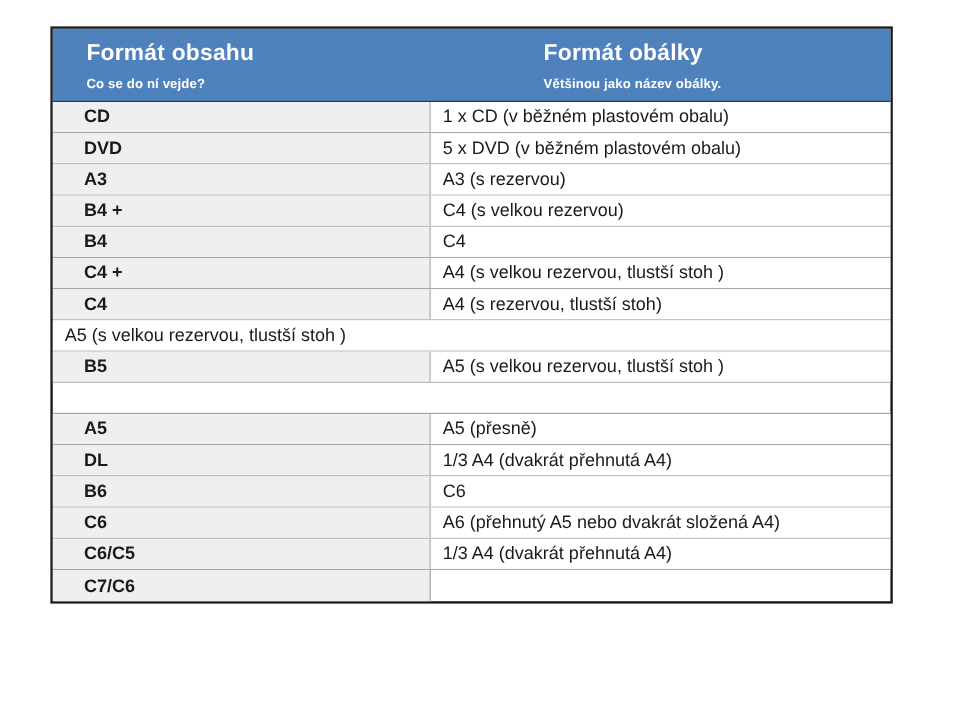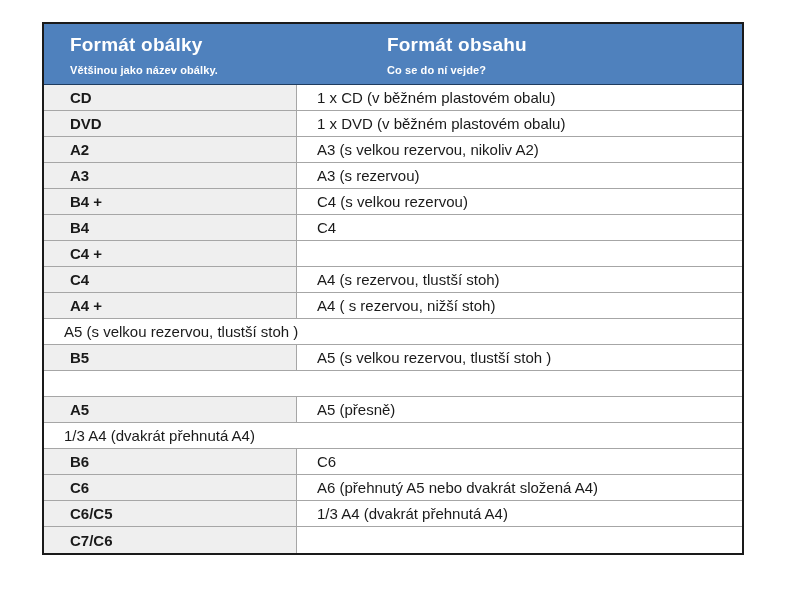--- a/index.html
+++ b/index.html
@@ -68,99 +68,93 @@
   .cell {
     box-sizing: border-box;
     display: flex;
     align-items: center;
     font-size: 15px;
     color: #1a1a1a;
     white-space: nowrap;
     overflow: hidden;
   }
   .cell.envelope {
-    width: 253px;
+    width: 315px;
     padding-left: 26px;
     background: #efefef;
     border-right: 1px solid #a6a6a6;
     font-weight: bold;
   }
   .cell.content {
     flex: 1;
-    padding-left: 20px;
+    padding-left: 10px;
     background: #ffffff;
   }
 </style>
 </head>
 <body>
 
 <div class="page">
   <div class="envelope-table">
 
     <div class="table-header">
+      <div class="header-cell col-content">
+        <div class="header-title">Formát obsahu</div>
+        <div class="header-subtitle">Co se do ní vejde?</div>
+      </div>
       <div class="header-cell col-envelope">
         <div class="header-title">Formát obálky</div>
         <div class="header-subtitle">Většinou jako název obálky.</div>
-      </div>
-      <div class="header-cell col-content">
-        <div class="header-title">Formát obsahu</div>
-        <div class="header-subtitle">Co se do ní vejde?</div>
       </div>
     </div>
 
     <div class="table-body">
         <div class="row">
           <div class="cell envelope">CD</div>
           <div class="cell content">1 x CD (v běžném plastovém obalu)</div>
         </div>
         <div class="row">
           <div class="cell envelope">DVD</div>
-          <div class="cell content">1 x DVD (v běžném plastovém obalu)</div>
-        </div>
-        <div class="row">
-          <div class="cell envelope">A2</div>
-          <div class="cell content">A3 (s velkou rezervou, nikoliv A2)</div>
+          <div class="cell content">5 x DVD (v běžném plastovém obalu)</div>
         </div>
         <div class="row">
           <div class="cell envelope">A3</div>
           <div class="cell content">A3 (s rezervou)</div>
         </div>
         <div class="row">
           <div class="cell envelope">B4 +</div>
           <div class="cell content">C4 (s velkou rezervou)</div>
         </div>
         <div class="row">
           <div class="cell envelope">B4</div>
           <div class="cell content">C4</div>
         </div>
         <div class="row">
           <div class="cell envelope">C4 +</div>
+          <div class="cell content">A4 (s velkou rezervou, tlustší stoh )</div>
         </div>
         <div class="row">
           <div class="cell envelope">C4</div>
           <div class="cell content">A4 (s rezervou, tlustší stoh)</div>
-        </div>
-        <div class="row">
-          <div class="cell envelope">A4 +</div>
-          <div class="cell content">A4 ( s rezervou, nižší stoh)</div>
         </div>
         <div class="row">
           <div class="cell content">A5 (s velkou rezervou, tlustší stoh )</div>
         </div>
         <div class="row">
           <div class="cell envelope">B5</div>
           <div class="cell content">A5 (s velkou rezervou, tlustší stoh )</div>
         </div>
         <div class="row">
         </div>
         <div class="row">
           <div class="cell envelope">A5</div>
           <div class="cell content">A5 (přesně)</div>
         </div>
         <div class="row">
+          <div class="cell envelope">DL</div>
           <div class="cell content">1/3 A4 (dvakrát přehnutá A4)</div>
         </div>
         <div class="row">
           <div class="cell envelope">B6</div>
           <div class="cell content">C6</div>
         </div>
         <div class="row">
           <div class="cell envelope">C6</div>
           <div class="cell content">A6 (přehnutý A5 nebo dvakrát složená A4)</div>
         </div>

